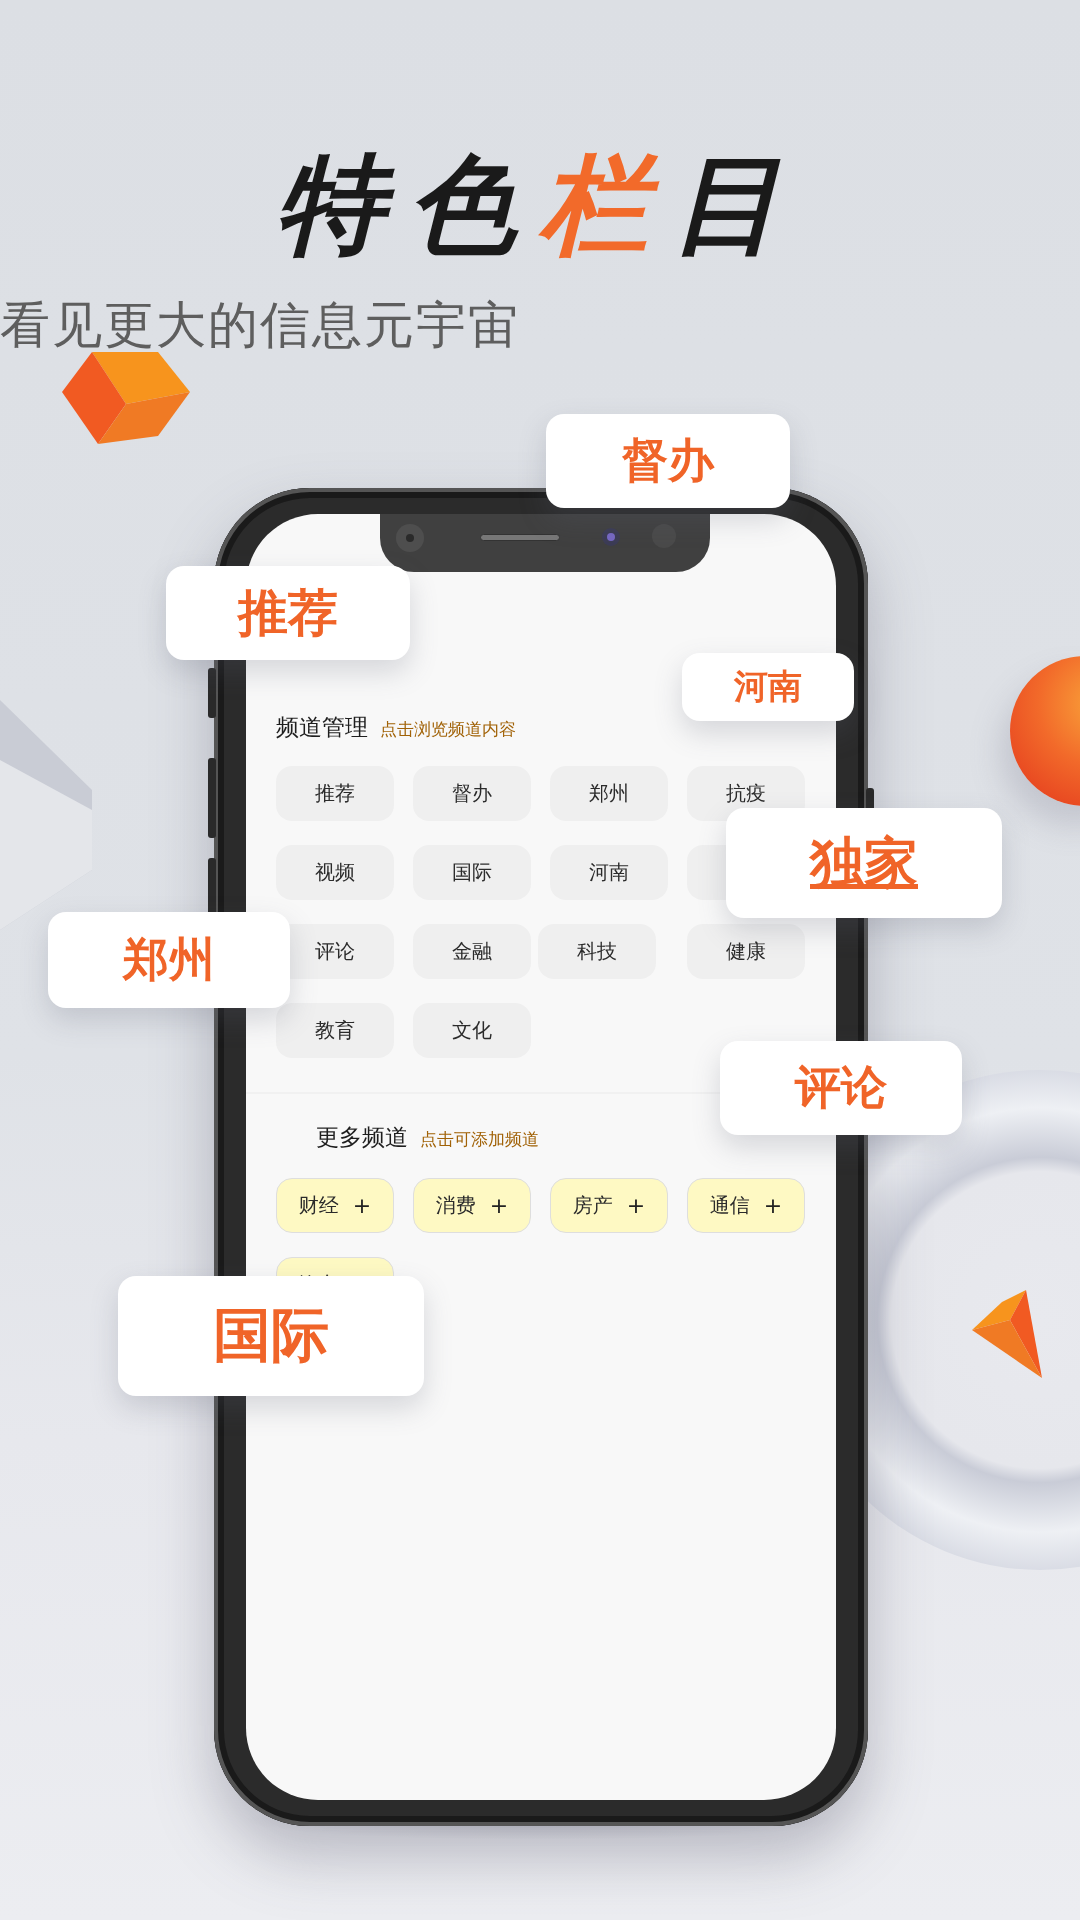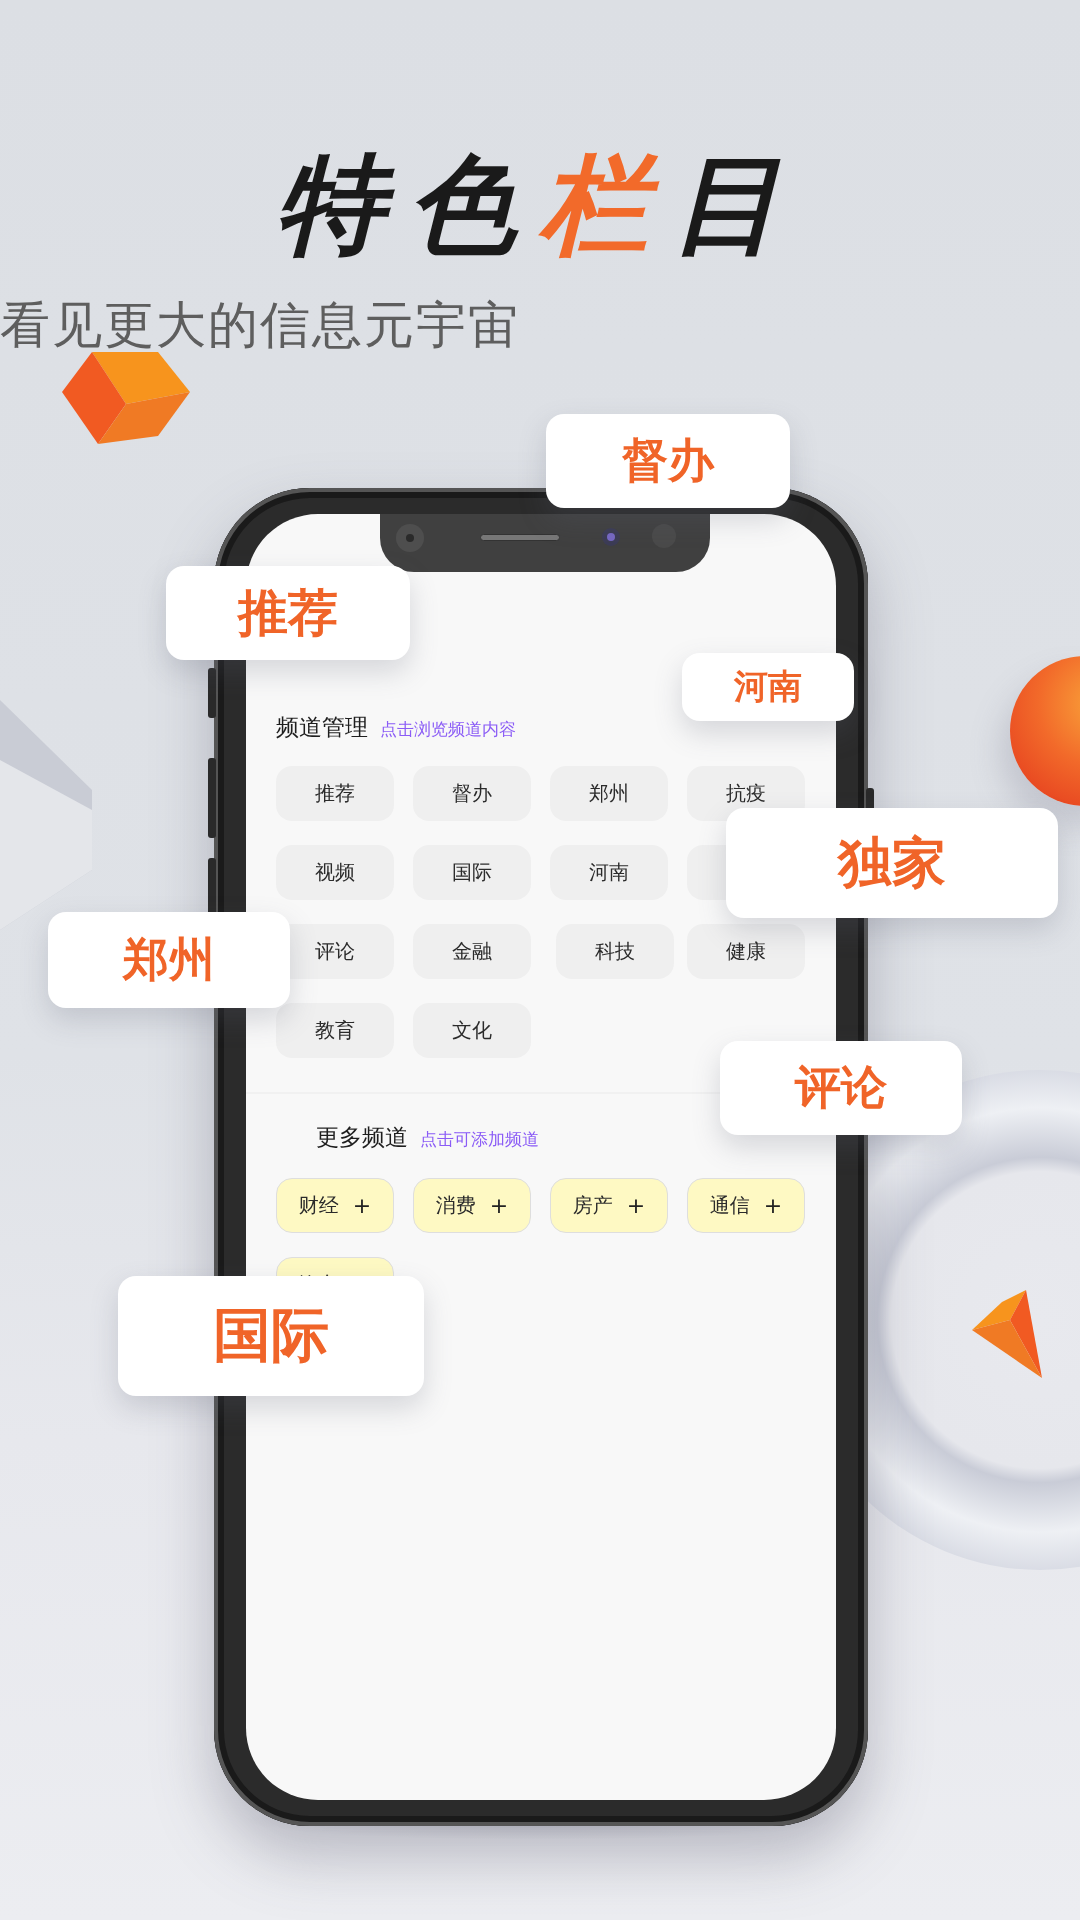--- a/index.html
+++ b/index.html
@@ -61,21 +61,21 @@
   .notch .cam2 { position: absolute; left: 272px; top: 10px; width: 24px; height: 24px; border-radius: 50%; background: #4a4a4a; }
 
   .screen-header {
     position: absolute; left: 0; top: 0; width: 100%; height: 150px; background: #ffffff;
   }
   .screen-title {
     position: absolute; left: 0; top: 96px; width: 100%; text-align: center;
     font-size: 26px; color: #3a3a3a;
   }
   .section-title { position: absolute; left: 30px; font-size: 23px; color: #1e1e1e; }
-  .section-hint { font-size: 17px; color: #8b5cf6; margin-left: 12px; }
+  .section-hint { font-size: 17px; color: #a16207; margin-left: 12px; }
   .chips { position: absolute; left: 30px; width: 530px; }
   .chip {
     position: absolute; width: 118px; height: 55px; border-radius: 16px;
     background: #efefef; font-size: 20px; color: #2b2b2b;
     display: flex; align-items: center; justify-content: center;
   }
   .chip.add { background: #fef9c3; border: 1.5px solid #dedede; }
   .chip.add .plus { font-family: "DejaVu Sans", sans-serif; font-size: 22px; margin-left: 14px; color: #222; }
   .divider { position: absolute; left: 0; width: 100%; height: 2px; background: #f1f1f1; }
 
@@ -127,21 +127,21 @@
       <div class="chip" style="left:274px;top:0;">郑州</div>
       <div class="chip" style="left:411px;top:0;">抗疫</div>
 
       <div class="chip" style="left:0;top:79px;">视频</div>
       <div class="chip" style="left:137px;top:79px;">国际</div>
       <div class="chip" style="left:274px;top:79px;">河南</div>
       <div class="chip" style="left:411px;top:79px;"></div>
 
       <div class="chip" style="left:0;top:158px;">评论</div>
       <div class="chip" style="left:137px;top:158px;">金融</div>
-      <div class="chip" style="left:280px;top:158px;">科技</div>
+      <div class="chip" style="left:262px;top:158px;">科技</div>
       <div class="chip" style="left:411px;top:158px;">健康</div>
 
       <div class="chip" style="left:0;top:237px;">教育</div>
       <div class="chip" style="left:137px;top:237px;">文化</div>
     </div>
 
     <div class="divider" style="top:578px;"></div>
 
     <div class="section-title" style="top:608px;margin-left:40px;"><span>更多频道</span><span class="section-hint">点击可添加频道</span></div>
 
@@ -172,16 +172,16 @@
 <div class="notch" style="left:380px; top:514px;">
   <div class="cam1"></div>
   <div class="speaker"></div>
   <div class="sensor"></div>
   <div class="cam2"></div>
 </div>
 
 <div class="tag" style="left:546px; top:414px; width:244px; height:94px; font-size:46px;">督办</div>
 <div class="tag" style="left:166px; top:566px; width:244px; height:94px; font-size:50px;">推荐</div>
 <div class="tag" style="left:682px; top:653px; width:172px; height:68px; font-size:34px;">河南</div>
-<div class="tag" style="left:726px; top:808px; width:332px; height:110px; font-size:54px;">独家</div>
+<div class="tag" style="left:726px; top:808px; width:276px; height:110px; font-size:54px;text-decoration:underline;">独家</div>
 <div class="tag" style="left:48px; top:912px; width:242px; height:96px; font-size:46px;">郑州</div>
 <div class="tag" style="left:720px; top:1041px; width:242px; height:94px; font-size:46px;">评论</div>
 <div class="tag" style="left:118px; top:1276px; width:306px; height:120px; font-size:58px;">国际</div>
 
 </body></html>

